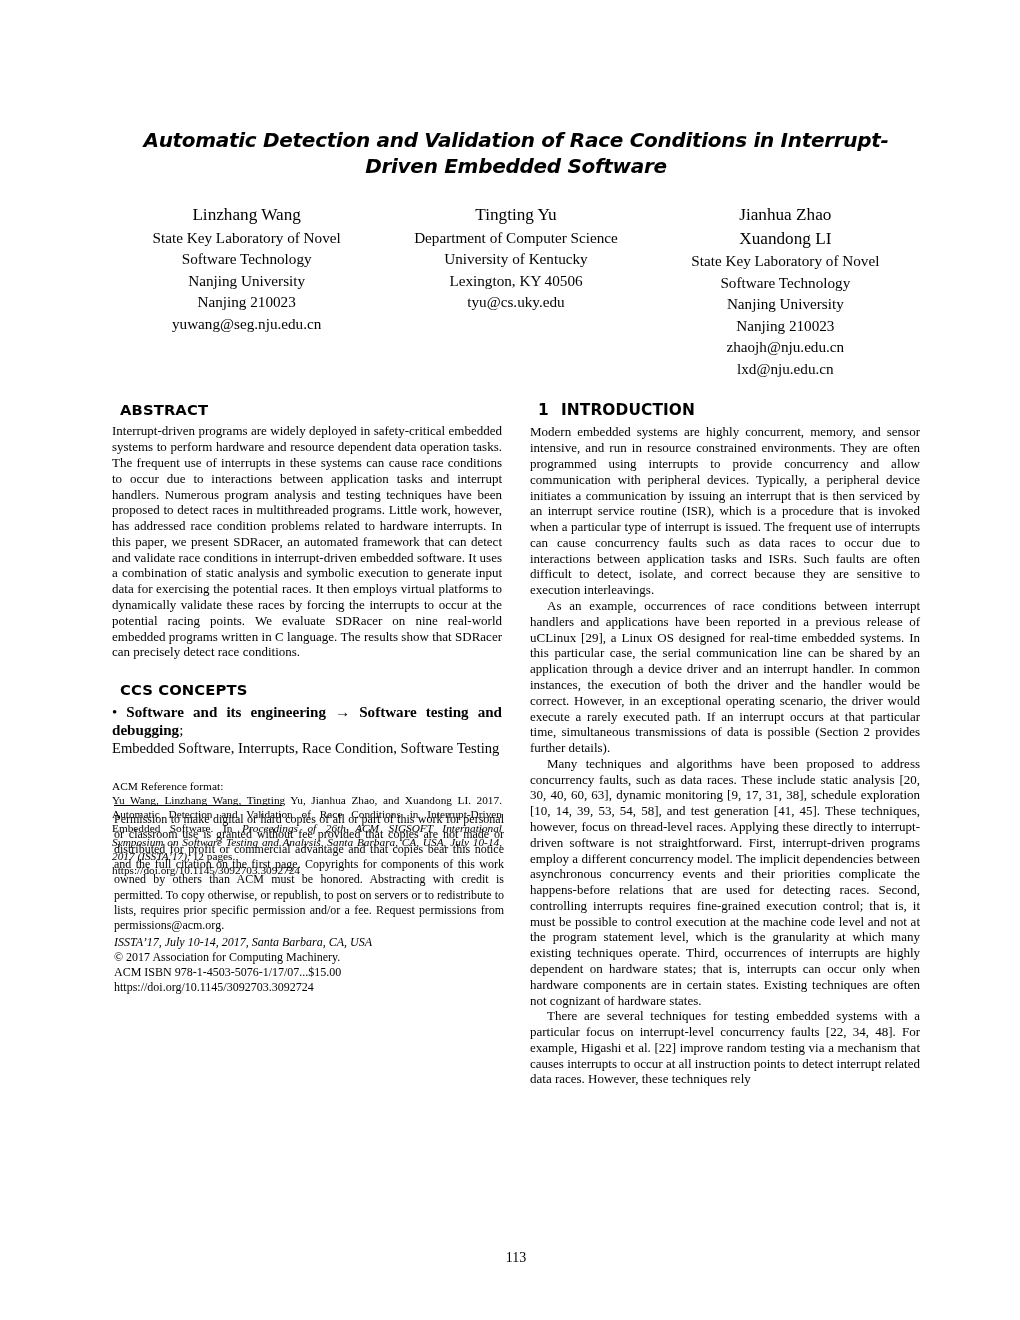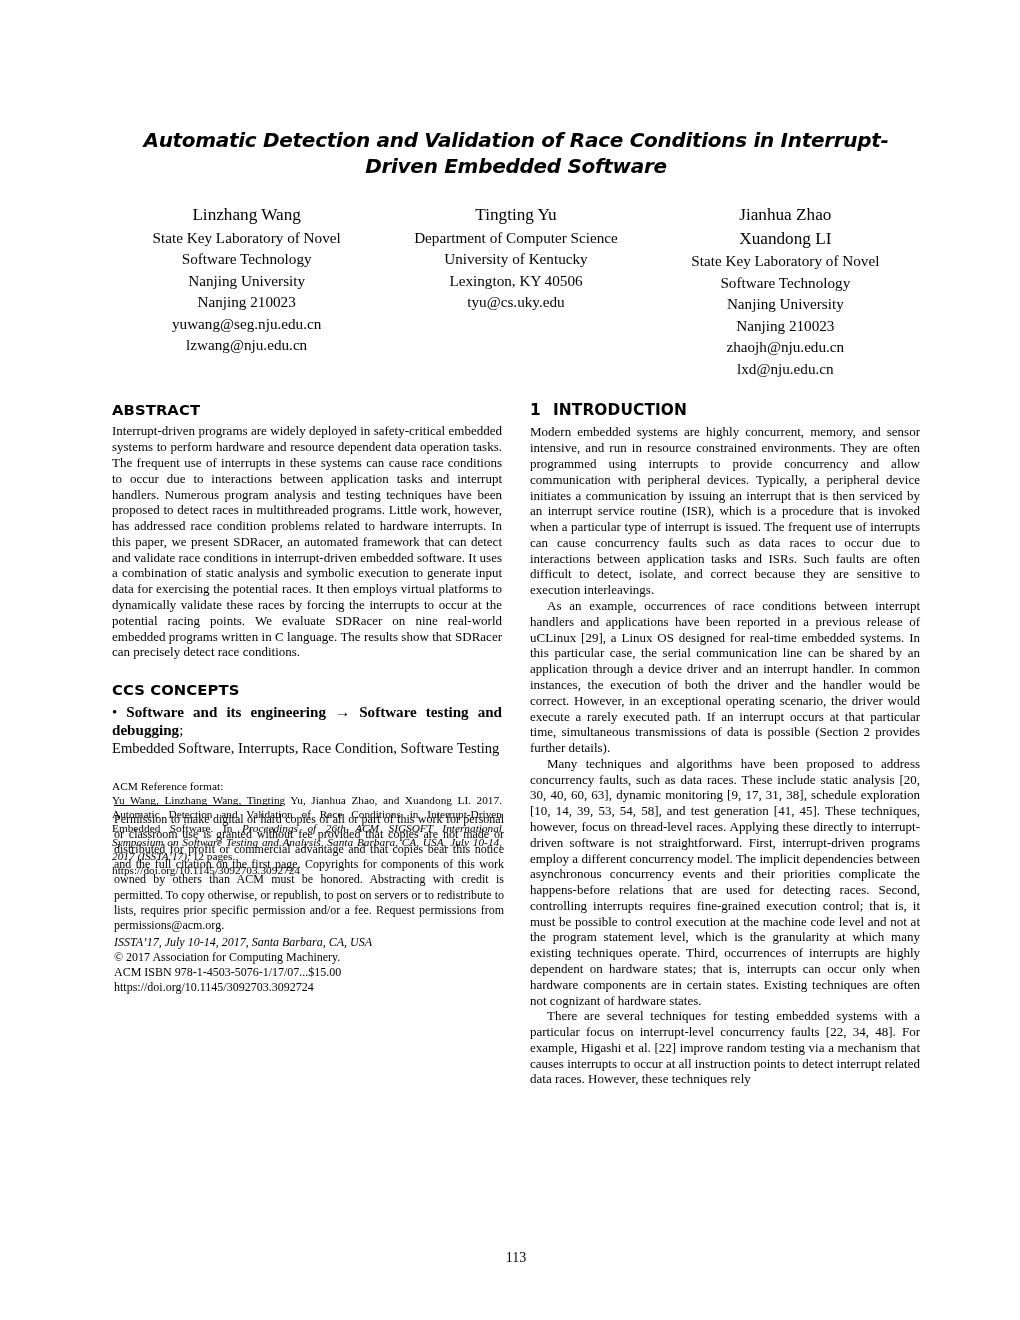--- a/index.html
+++ b/index.html
@@ -62,21 +62,21 @@
   }
   .col {
     width: 390px;
     position: relative;
   }
 
   h2.sec {
     font-family: "DejaVu Sans", "Liberation Sans", sans-serif;
     font-size: 14.8px;
     font-weight: bold;
-    margin: 0 0 5px 0;
+    margin: 0 0 5px 8px;
     letter-spacing: 0.1px;
   }
   h2.sec.intro {
     font-size: 15.4px;
   }
   h2.sec .num {
     display: inline-block;
     width: 23px;
   }
   h2.sec.spaced {
@@ -160,21 +160,20 @@
 
   <div class="authors">
 
     <div class="author-col">
       <div class="nm">Linzhang Wang</div>
       <div>State Key Laboratory of Novel</div>
       <div>Software Technology</div>
       <div>Nanjing University</div>
       <div>Nanjing 210023</div>
       <div>yuwang@seg.nju.edu.cn</div>
-      <div>lzwang@nju.edu.cn</div>
     </div>
 
     <div class="author-col">
       <div class="nm">Tingting Yu</div>
       <div>Department of Computer Science</div>
       <div>University of Kentucky</div>
       <div>Lexington, KY 40506</div>
       <div>tyu@cs.uky.edu</div>
     </div>
 

